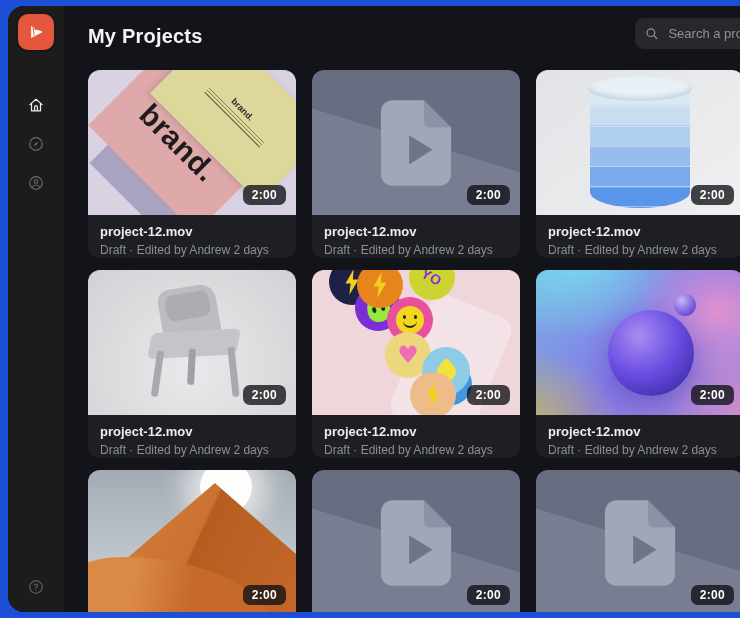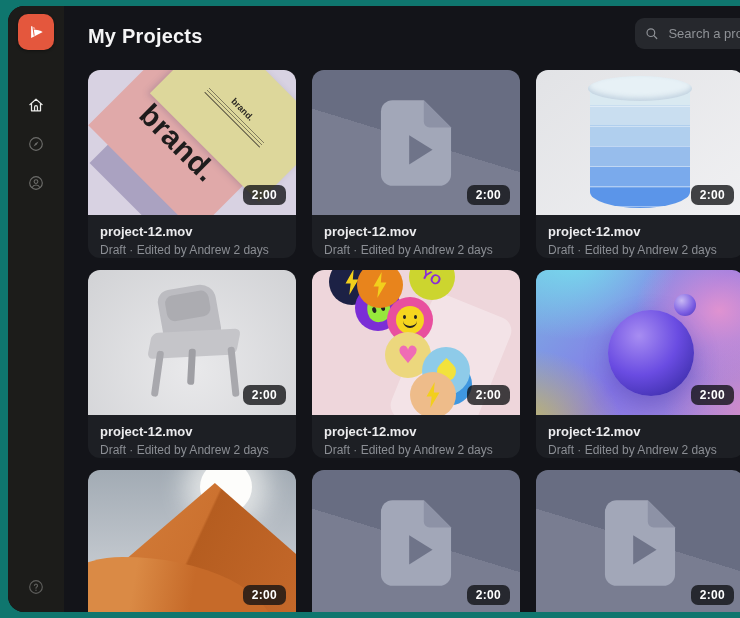--- a/index.html
+++ b/index.html
@@ -1,17 +1,17 @@
 <!DOCTYPE html>
 <html><head>
 <meta charset="utf-8">
 <style>
   html,body{margin:0;padding:0;background:#000;}
   *{box-sizing:border-box;}
-  .stage{position:relative;width:740px;height:618px;background:#0f766e;overflow:hidden;
+  .stage{position:relative;width:740px;height:618px;background:#1d4ed8;overflow:hidden;
          font-family:"Liberation Sans","DejaVu Sans",sans-serif;}
   .window{position:absolute;left:8px;top:6px;width:780px;height:606px;background:#131419;
           border-radius:16px;overflow:hidden;display:flex;}
 
   
   .sidebar{flex:0 0 56px;width:56px;background:#1c1c1a;display:flex;flex-direction:column;
            align-items:center;padding:8px 0 16px;}
   .logo{width:36px;height:36px;border-radius:10px;background:#e4573d;display:flex;
         align-items:center;justify-content:center;cursor:pointer;box-shadow:0 1px 3px rgba(0,0,0,.4);}
   .nav{margin-top:46px;display:flex;flex-direction:column;gap:21px;align-items:center;}

